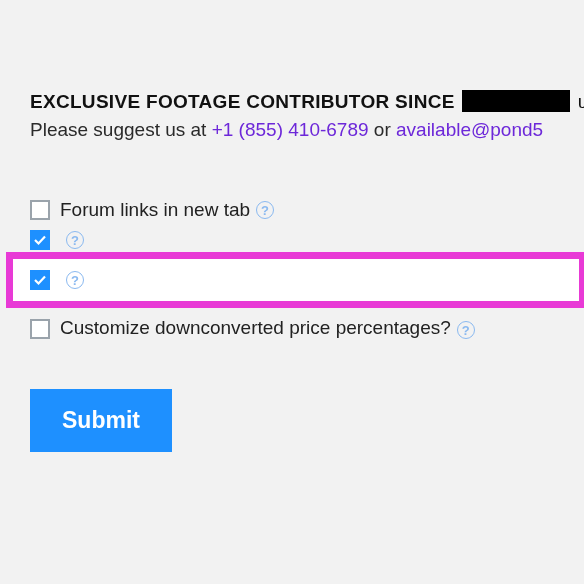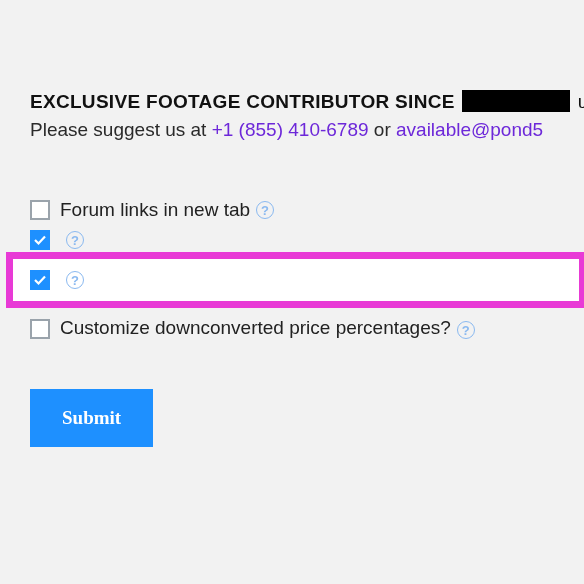--- a/index.html
+++ b/index.html
@@ -108,25 +108,24 @@
     }
     .below-highlight {
       margin-top: 54px;
       align-items: flex-end;
     }
     .submit-btn {
       margin-top: 50px;
       background: #1E90FF;
       color: #fff;
       border: none;
-      font-size: 19px;
+      font-size: 23px;
       font-weight: 600;
       padding: 18px 32px;
       cursor: pointer;
-      font-family: Liberation Serif, serif;
     }
   </style>
 </head>
 <body>
 
 <div class="content">
 
   <div class="header-line">
     <span>EXCLUSIVE FOOTAGE CONTRIBUTOR SINCE</span>
     <span class="redacted"></span>

